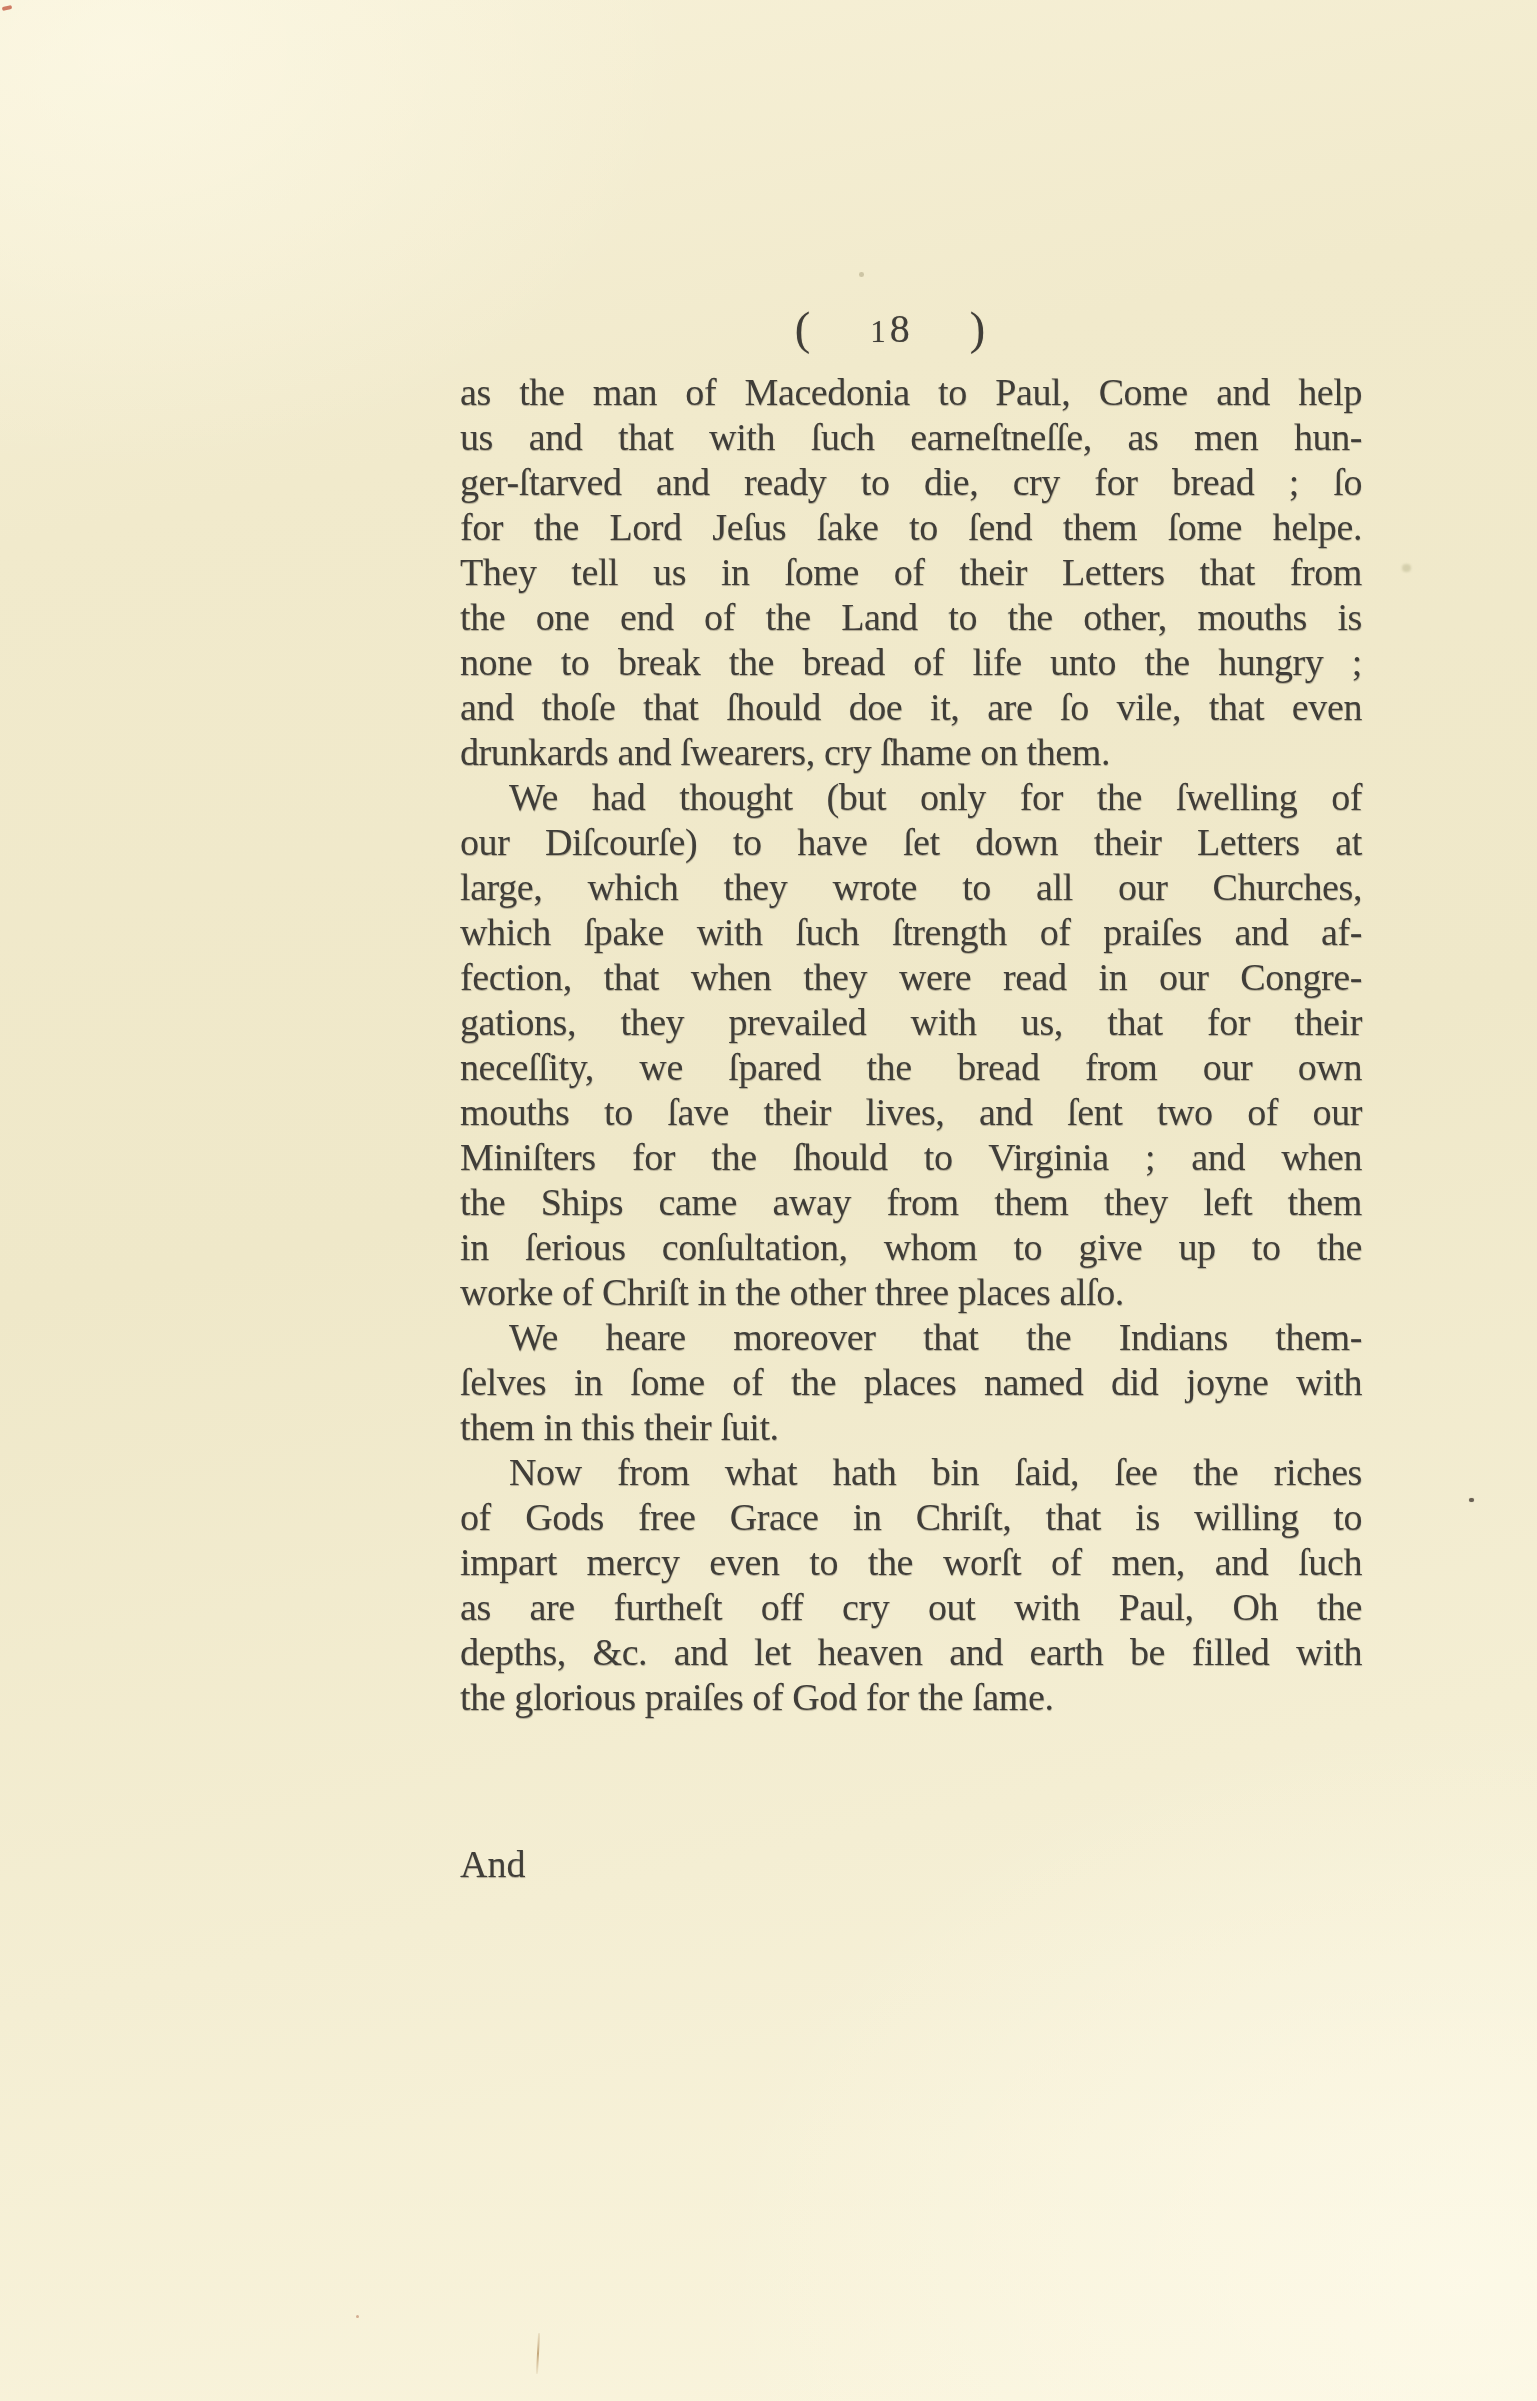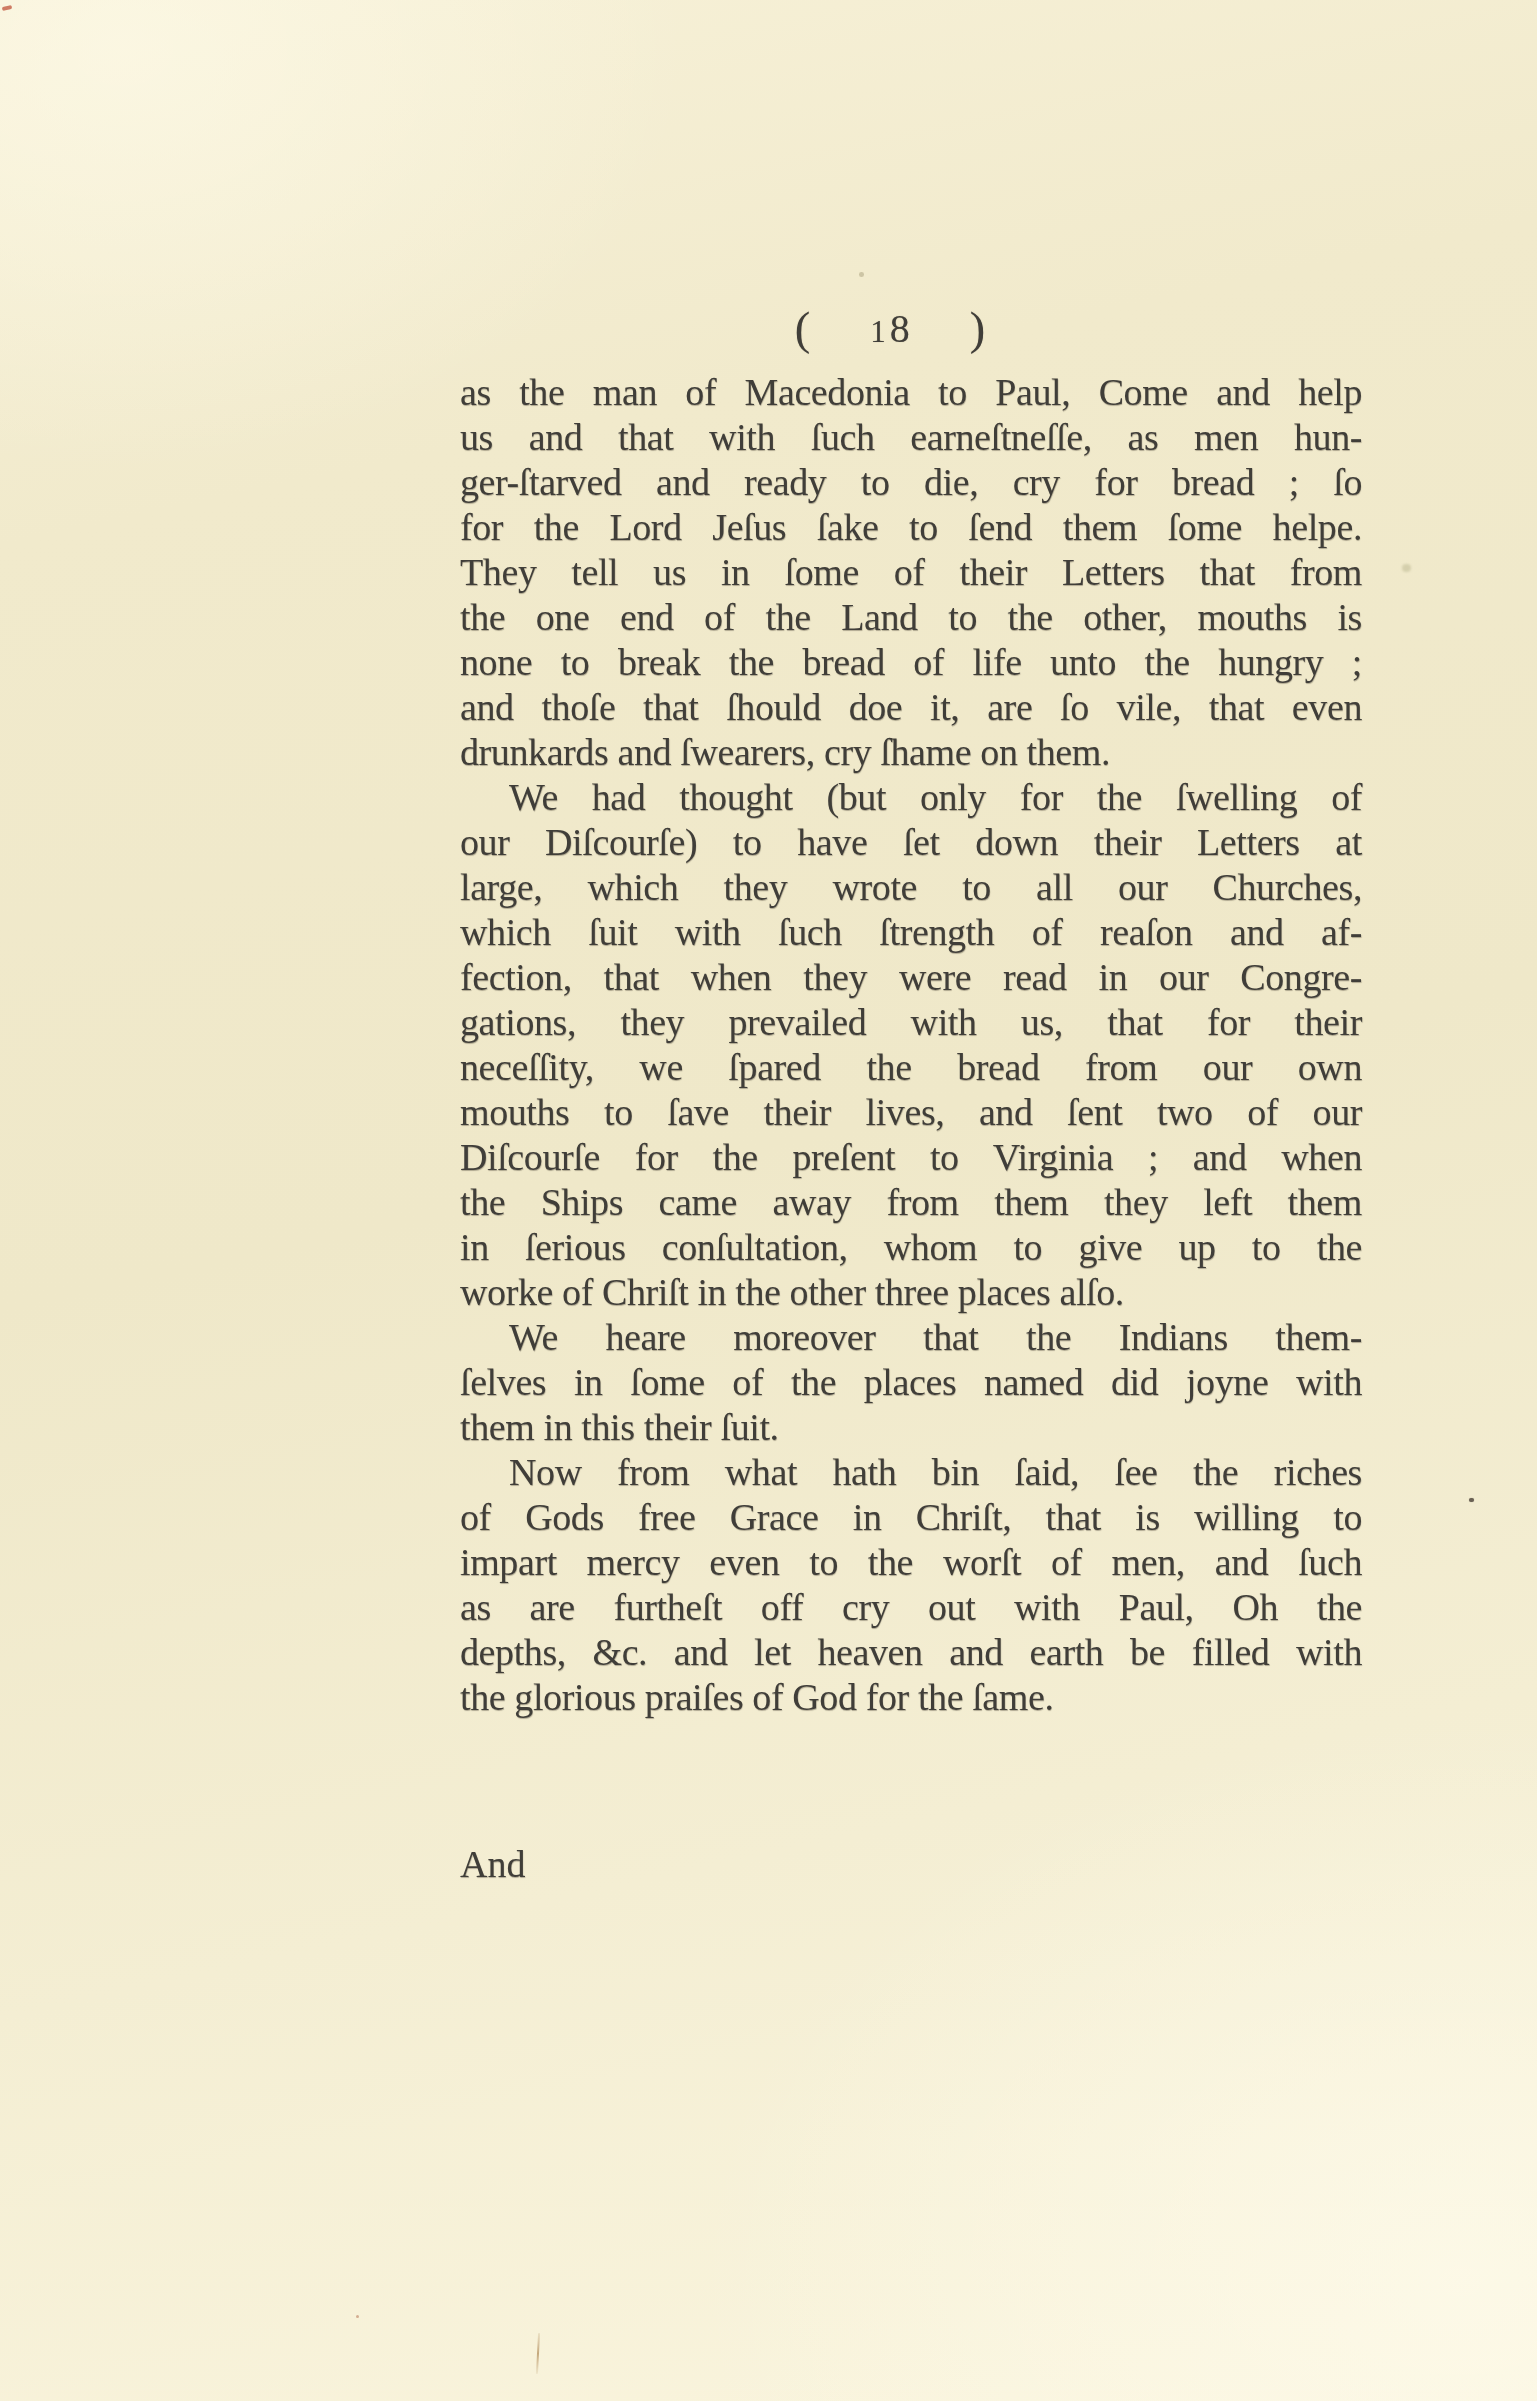--- a/index.html
+++ b/index.html
@@ -148,26 +148,26 @@
       <div class="line"><span class="seg">ger-ſtarved and ready to die, cry for bread ; ſo</span></div>
       <div class="line"><span class="seg">for the Lord Jeſus ſake to ſend them ſome helpe.</span></div>
       <div class="line"><span class="seg">They tell us in ſome of their Letters that from</span></div>
       <div class="line"><span class="seg">the one end of the Land to the other, mouths is</span></div>
       <div class="line"><span class="seg">none to break the </span><span class="seg it">bread</span><span class="seg"> of </span><span class="seg it">life</span><span class="seg"> unto the </span><span class="seg it">hungry</span><span class="seg"> ;</span></div>
       <div class="line"><span class="seg">and thoſe that ſhould doe it, are ſo vile, that even</span></div>
       <div class="line noj"><span class="seg">drunkards and ſwearers, cry ſhame on them.</span></div>
       <div class="line indent"><span class="seg">We had thought (but only for the ſwelling of</span></div>
       <div class="line"><span class="seg">our Diſcourſe) to have ſet down their Letters at</span></div>
       <div class="line"><span class="seg">large, which they wrote to all our Churches,</span></div>
-      <div class="line"><span class="seg">which ſuit with ſuch ſtrength of reaſon and af-</span></div>
+      <div class="line"><span class="seg">which ſpake with ſuch ſtrength of praiſes and af-</span></div>
       <div class="line"><span class="seg">fection, that when they were read in our Congre-</span></div>
       <div class="line"><span class="seg">gations, they prevailed with us, that for their</span></div>
       <div class="line"><span class="seg">neceſſity, we ſpared the bread from our own</span></div>
       <div class="line"><span class="seg">mouths to ſave their lives, and ſent two of our</span></div>
-      <div class="line"><span class="seg">Diſcourſe for the preſent to </span><span class="seg it">Virginia</span><span class="seg"> ; and when</span></div>
+      <div class="line"><span class="seg">Miniſters for the ſhould to </span><span class="seg it">Virginia</span><span class="seg"> ; and when</span></div>
       <div class="line"><span class="seg">the Ships came away from them they left them</span></div>
       <div class="line"><span class="seg">in ſerious conſultation, whom to give up to the</span></div>
       <div class="line noj"><span class="seg">worke of Chriſt in the other three places alſo.</span></div>
       <div class="line indent"><span class="seg">We heare moreover that the Indians them-</span></div>
       <div class="line"><span class="seg">ſelves in ſome of the places named did joyne with</span></div>
       <div class="line noj"><span class="seg">them in this their ſuit.</span></div>
       <div class="line indent"><span class="seg">Now from what hath bin ſaid, ſee the riches</span></div>
       <div class="line"><span class="seg">of Gods free Grace in Chriſt, that is willing to</span></div>
       <div class="line"><span class="seg">impart mercy even to the worſt of men, and ſuch</span></div>
       <div class="line"><span class="seg">as are furtheſt off cry out with </span><span class="seg it">Paul,</span><span class="seg"> </span><span class="seg it">Oh the</span></div>

